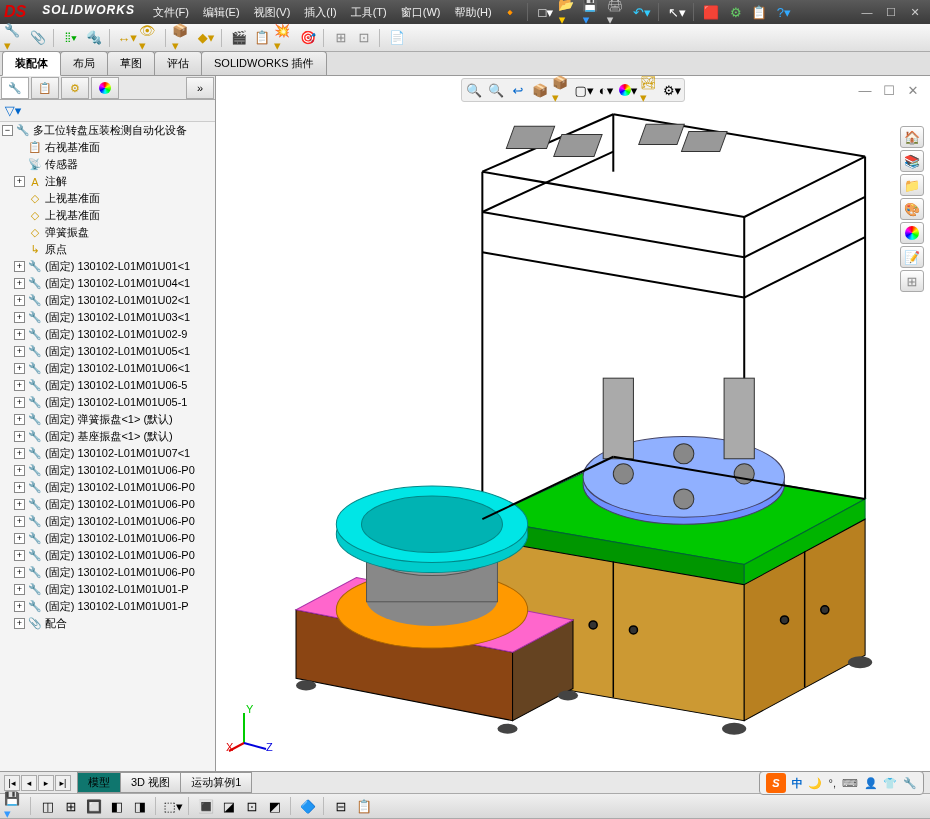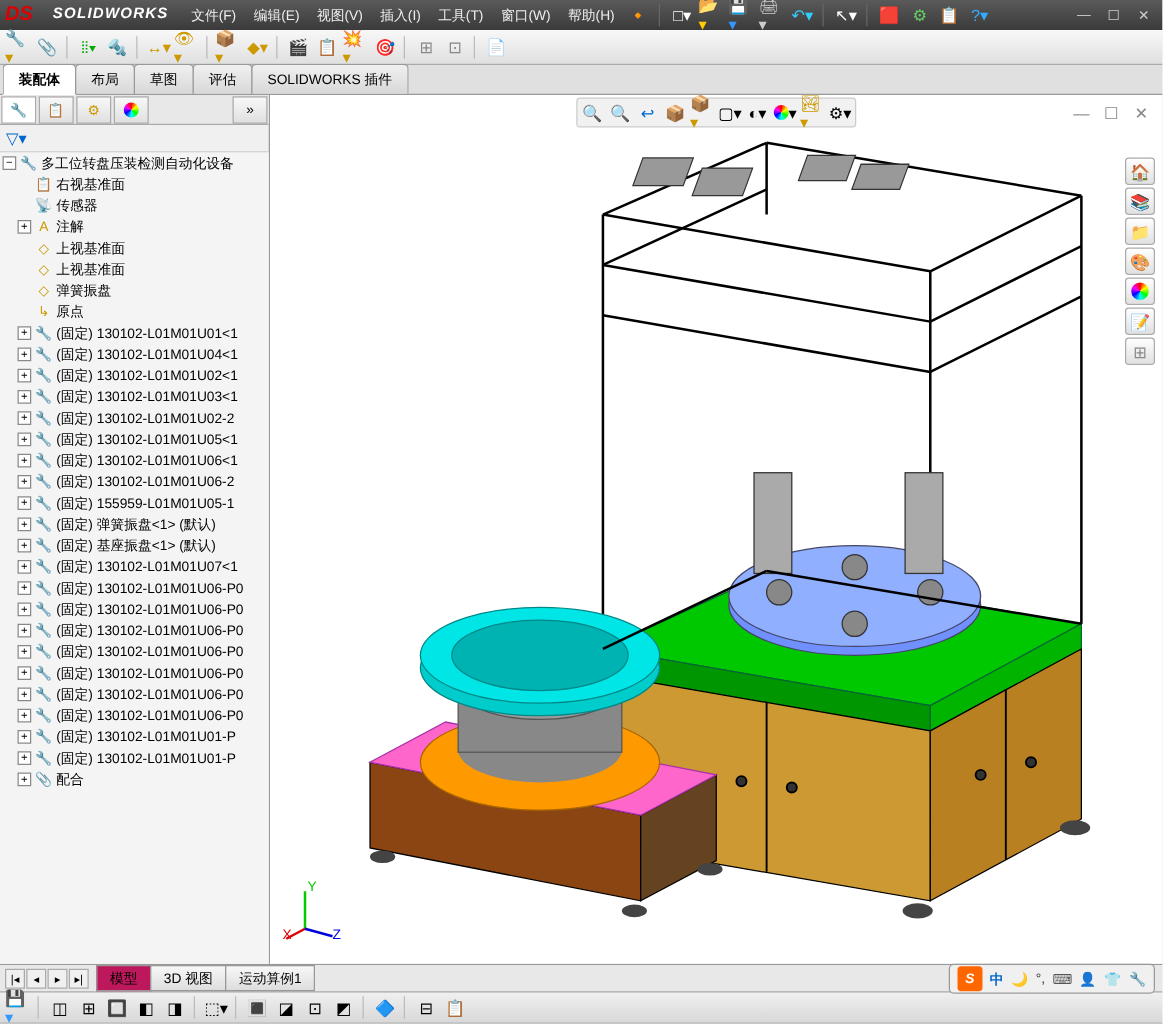--- a/index.html
+++ b/index.html
@@ -31,21 +31,21 @@
 .tree-icon{width:16px;height:14px;display:inline-flex;align-items:center;justify-content:center;margin-right:2px;font-size:11px}
 .viewport{flex:1;background:#fff;position:relative}
 .view-toolbar{position:absolute;top:2px;left:50%;transform:translateX(-50%);display:flex;gap:2px;background:rgba(240,240,240,.9);padding:2px;border:1px solid #ccc;border-radius:3px}
 .view-toolbar .tb-icon{width:20px;height:18px}
 .view-winbtns{position:absolute;top:4px;right:6px;display:flex;gap:2px}
 .right-panel{position:absolute;right:4px;top:50px;width:26px;display:flex;flex-direction:column;gap:2px}
 .right-panel .rbtn{width:24px;height:22px;background:linear-gradient(#fff,#e0e0e0);border:1px solid #aaa;border-radius:3px;display:flex;align-items:center;justify-content:center;cursor:default;font-size:13px}
 .triad{position:absolute;bottom:18px;left:8px;width:50px;height:50px}
 .bottom-tabs{height:22px;background:#e8e8e8;border-top:1px solid #999;display:flex;align-items:center;padding-left:4px}
 .btab{padding:2px 10px;border:1px solid #999;background:linear-gradient(#f8f8f8,#ddd);margin-right:-1px;cursor:default;font-size:11px}
-.btab.active{background:#be185d}
+.btab.active{background:#0f766e}
 .nav-btns{display:flex;gap:1px;margin-right:6px}
 .nav-btn{width:16px;height:16px;border:1px solid #aaa;background:#f0f0f0;display:flex;align-items:center;justify-content:center;font-size:9px}
 .toolbar3{height:26px;background:linear-gradient(#f0f0f0,#d8d8d8);border-top:1px solid #aaa;border-bottom:1px solid #aaa;display:flex;align-items:center;padding:0 4px;gap:1px}
 .ime-box{position:absolute;bottom:24px;right:6px;height:24px;background:#f0f0f0;border:1px solid #999;border-radius:4px;display:flex;align-items:center;gap:6px;padding:0 6px}
 .ime-s{width:20px;height:20px;background:#ff6600;color:#fff;display:flex;align-items:center;justify-content:center;font-weight:bold;border-radius:3px;font-style:italic}
 svg.triad-svg line{stroke-width:2}
 .tree::-webkit-scrollbar{width:16px}
 .tree::-webkit-scrollbar-track{background:#e8e8e8;border-left:1px solid #ccc}
 .tree::-webkit-scrollbar-thumb{background:#c0c0c0;border:1px solid #999}
 </style>
@@ -192,41 +192,41 @@
           <span>(固定) 130102-L01M01U02&lt;1</span>
         </div>
         <div class="tree-item" style="padding-left: 14px;">
           <span class="expander">+</span>
           <span class="tree-icon" style="color: rgb(204, 153, 0);">🔧</span>
           <span>(固定) 130102-L01M01U03&lt;1</span>
         </div>
         <div class="tree-item" style="padding-left: 14px;">
           <span class="expander">+</span>
           <span class="tree-icon" style="color: rgb(204, 153, 0);">🔧</span>
-          <span>(固定) 130102-L01M01U02-2</span>
+          <span>(固定) 130102-L01M01U02-9</span>
         </div>
         <div class="tree-item" style="padding-left: 14px;">
           <span class="expander">+</span>
           <span class="tree-icon" style="color: rgb(204, 153, 0);">🔧</span>
           <span>(固定) 130102-L01M01U05&lt;1</span>
         </div>
         <div class="tree-item" style="padding-left: 14px;">
           <span class="expander">+</span>
           <span class="tree-icon" style="color: rgb(204, 153, 0);">🔧</span>
           <span>(固定) 130102-L01M01U06&lt;1</span>
         </div>
         <div class="tree-item" style="padding-left: 14px;">
           <span class="expander">+</span>
           <span class="tree-icon" style="color: rgb(204, 153, 0);">🔧</span>
-          <span>(固定) 130102-L01M01U06-2</span>
-        </div>
-        <div class="tree-item" style="padding-left: 14px;">
-          <span class="expander">+</span>
-          <span class="tree-icon" style="color: rgb(204, 153, 0);">🔧</span>
-          <span>(固定) 155959-L01M01U05-1</span>
+          <span>(固定) 130102-L01M01U06-5</span>
+        </div>
+        <div class="tree-item" style="padding-left: 14px;">
+          <span class="expander">+</span>
+          <span class="tree-icon" style="color: rgb(204, 153, 0);">🔧</span>
+          <span>(固定) 130102-L01M01U05-1</span>
         </div>
         <div class="tree-item" style="padding-left: 14px;">
           <span class="expander">+</span>
           <span class="tree-icon" style="color: rgb(204, 153, 0);">🔧</span>
           <span>(固定) 弹簧振盘&lt;1&gt; (默认)</span>
         </div>
         <div class="tree-item" style="padding-left: 14px;">
           <span class="expander">+</span>
           <span class="tree-icon" style="color: rgb(204, 153, 0);">🔧</span>
           <span>(固定) 基座振盘&lt;1&gt; (默认)</span>

